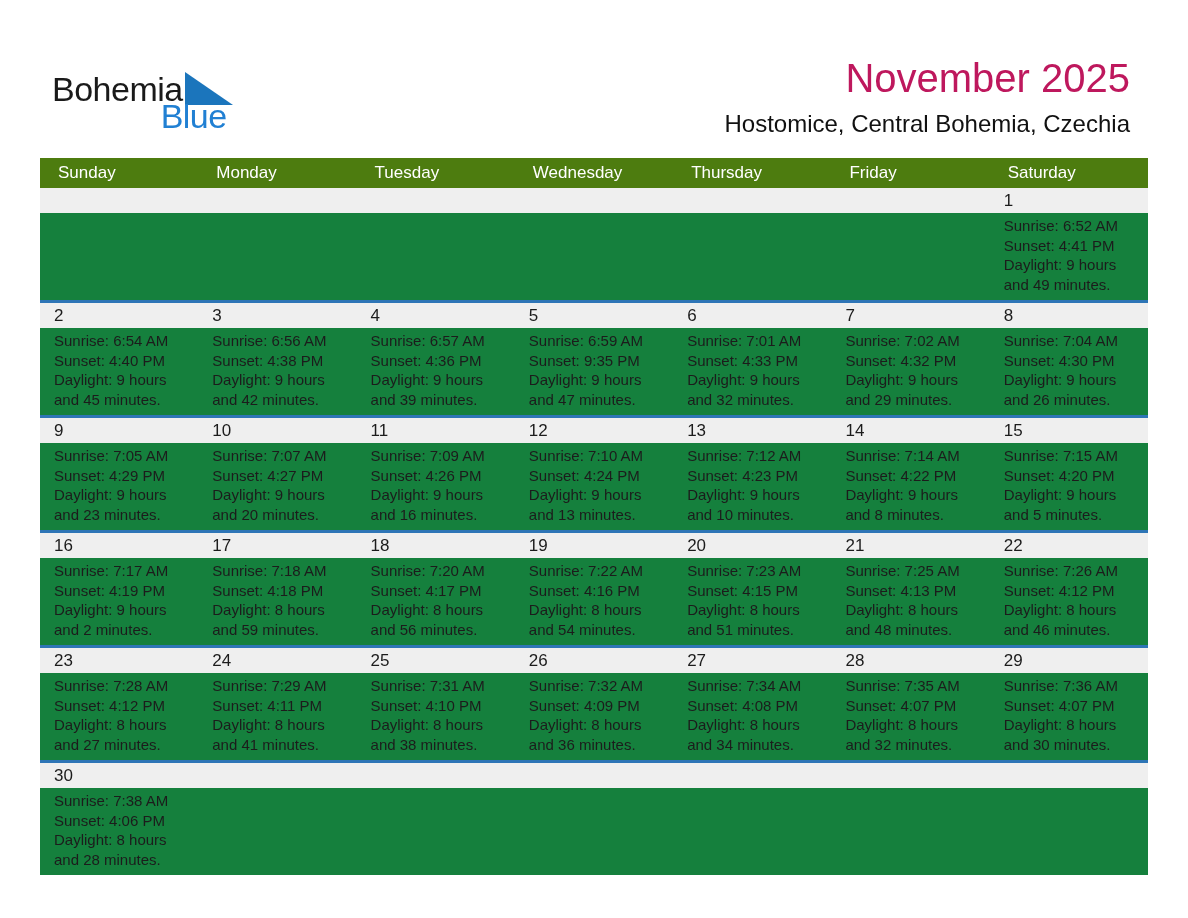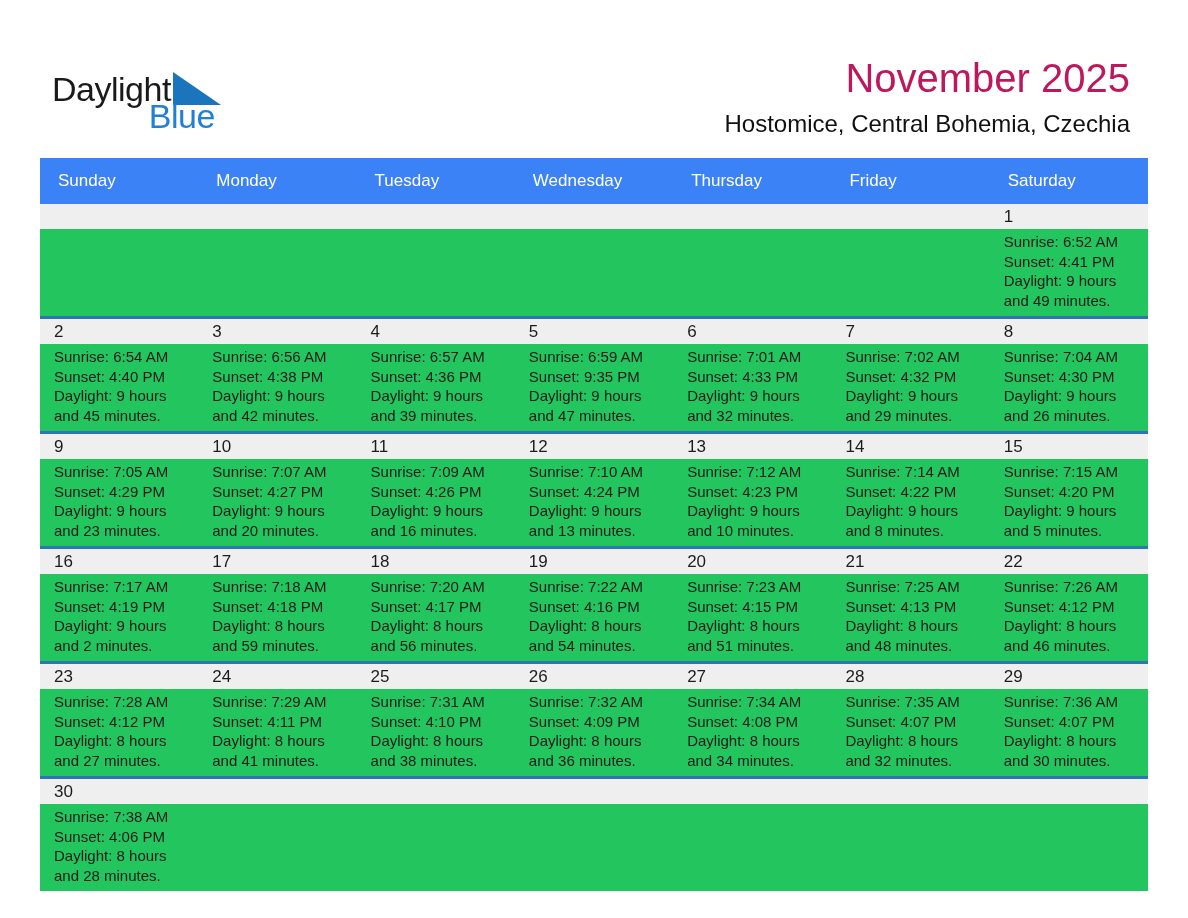--- a/index.html
+++ b/index.html
@@ -16,43 +16,43 @@
   .logo-row2{text-align:right;margin-top:-7px;padding-right:6px;}
   .logo-blue{font-size:34px;line-height:1;color:#2180d3;letter-spacing:-.5px;}
   
   .titles{position:absolute;right:58px;top:55px;text-align:right;}
   .page-title{font-size:40px;color:#be185d;line-height:1.15;}
   .page-subtitle{font-size:24px;color:#111;margin-top:9px;line-height:1.2;}
   
   .calendar{position:absolute;left:40px;top:158px;width:1108px;}
   .cal-head{
     display:grid;grid-template-columns:repeat(7,1fr);
-    background:#3b82f6;height:46px;align-items:center;
+    background:#4d7c0f;height:30px;align-items:center;
   }
   .cal-head .wd{color:#ffffff;font-size:17px;padding-left:18px;white-space:nowrap;}
   .week{border-bottom:3px solid #2e75b6;}
   .week:last-child{border-bottom:none;}
   .num-row{
     display:grid;grid-template-columns:repeat(7,1fr);
     background:#efefef;height:25px;align-items:center;
   }
   .num-row .day-num{font-size:17px;color:#1c1c1c;padding-left:14px;}
   .detail-row{
     display:grid;grid-template-columns:repeat(7,1fr);
-    min-height:81px;background:#22c55e;
+    min-height:81px;background:#15803d;
   }
   .detail-cell{padding:3px 4px 6px 14px;}
   .detail-cell div{font-size:15px;line-height:19.5px;color:#1c1c1c;white-space:nowrap;}
 </style>
 </head>
 <body>
 
 <div class="logo">
   <div class="logo-row1">
-    <span class="logo-general">Daylight</span>
+    <span class="logo-general">Bohemia</span>
     <svg class="logo-tri" width="48" height="33" viewBox="0 0 48 33">
       <polygon points="0,0 0,33 48,33" fill="#1b75bc"></polygon>
     </svg>
   </div>
   <div class="logo-row2">
     <span class="logo-blue">Blue</span>
   </div>
 </div>
 
 <div class="titles">

